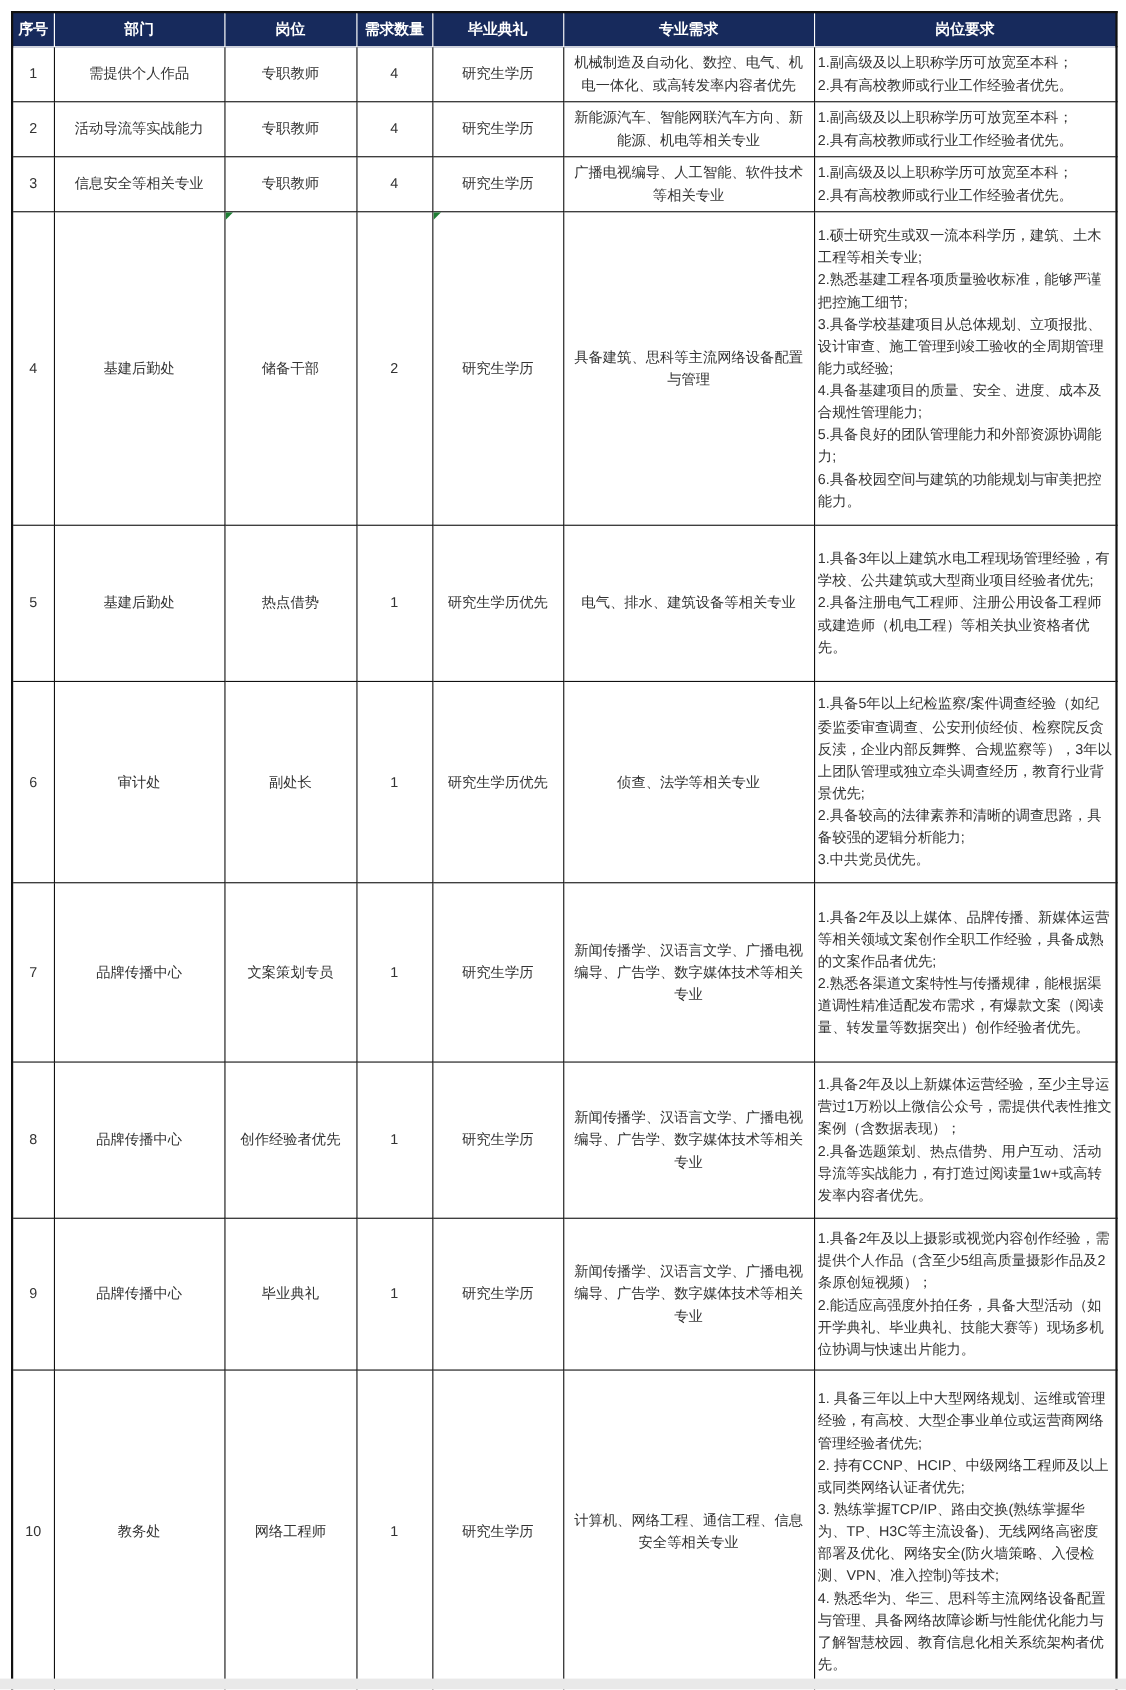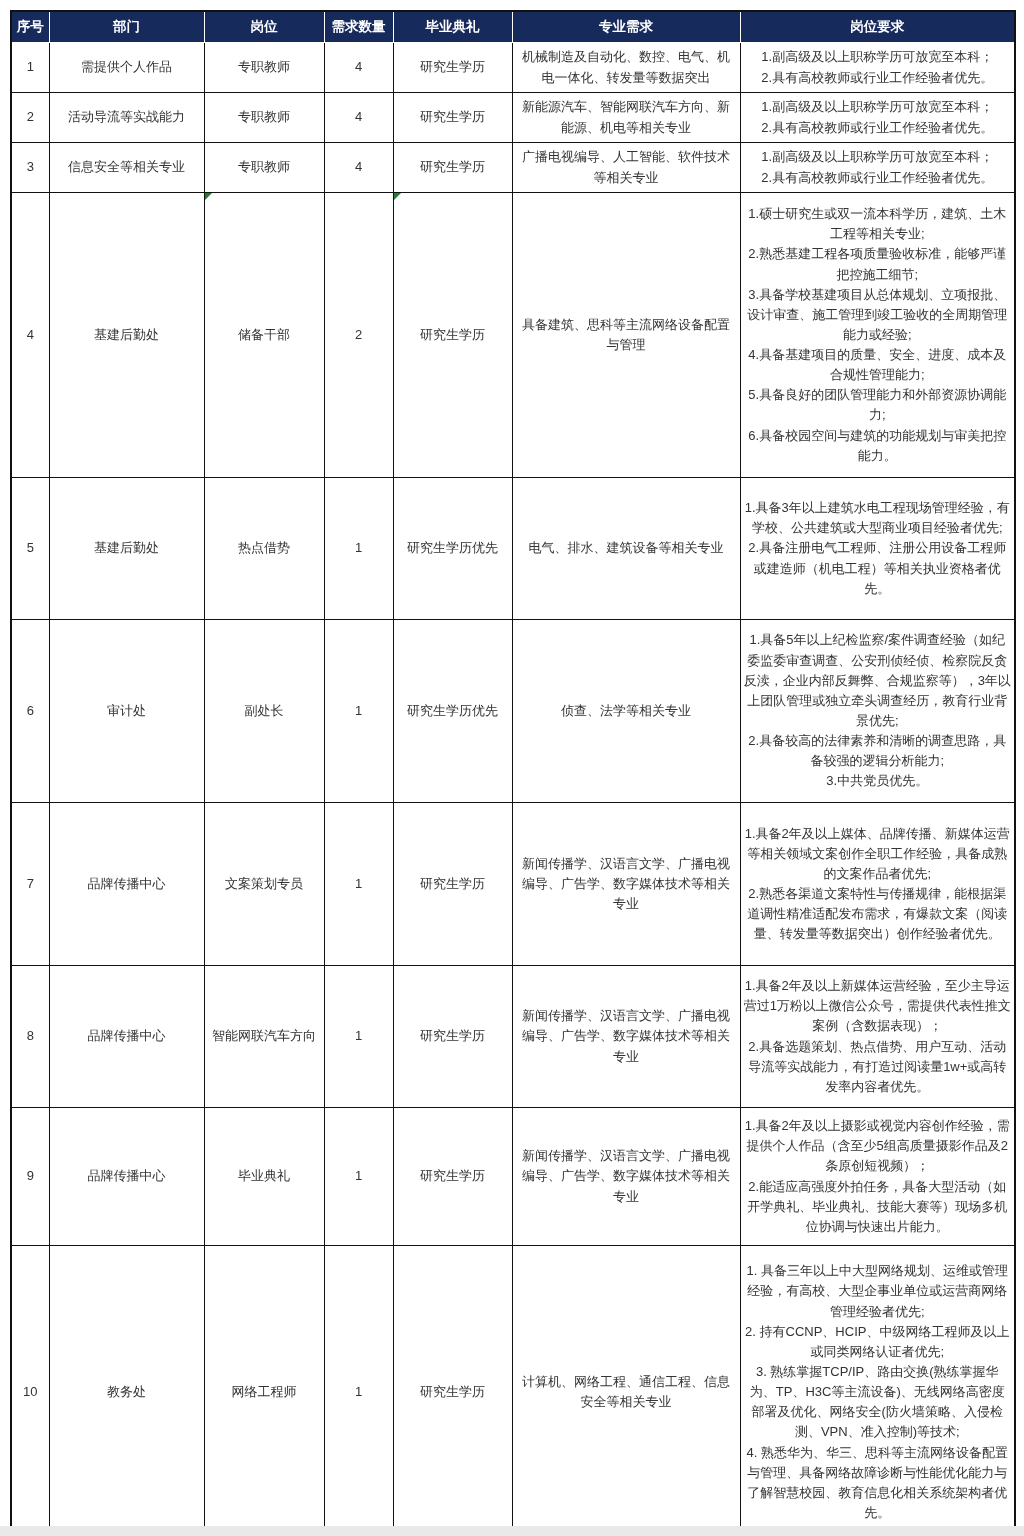--- a/index.html
+++ b/index.html
@@ -41,21 +41,21 @@
     line-height: 1.55;
     padding: 3px 4px;
     vertical-align: middle;
     text-align: center;
     white-space: pre-line;
     position: relative;
     overflow: hidden;
     word-break: break-all;
   }
   table.recruit td.col-requirements {
-    text-align: center;
+    text-align: left;
     padding: 4px 3px;
   }
   table.recruit td.col-index,
   table.recruit td.col-quantity {
     font-size: 13px;
   }
   .green-flag {
     position: absolute;
     top: 0;
     left: 0;
@@ -98,21 +98,21 @@
           <th>岗位要求</th>
         </tr>
     </thead>
     <tbody>
         <tr style="height: 50px;">
           <td class="col-index">1</td>
           <td class="col-department">需提供个人作品</td>
           <td class="col-position">专职教师</td>
           <td class="col-quantity">4</td>
           <td class="col-education">研究生学历</td>
-          <td class="col-major">机械制造及自动化、数控、电气、机电一体化、转发量等数据突出</td>
+          <td class="col-major">机械制造及自动化、数控、电气、机电一体化、或高转发率内容者优先</td>
           <td class="col-requirements">1.副高级及以上职称学历可放宽至本科；
 2.具有高校教师或行业工作经验者优先。</td>
         </tr>
         <tr style="height: 50px;">
           <td class="col-index">2</td>
           <td class="col-department">活动导流等实战能力</td>
           <td class="col-position">专职教师</td>
           <td class="col-quantity">4</td>
           <td class="col-education">研究生学历</td>
           <td class="col-major">新能源汽车、智能网联汽车方向、新能源、机电等相关专业</td>
@@ -170,21 +170,21 @@
           <td class="col-position">文案策划专员</td>
           <td class="col-quantity">1</td>
           <td class="col-education">研究生学历</td>
           <td class="col-major">新闻传播学、汉语言文学、广播电视编导、广告学、数字媒体技术等相关专业</td>
           <td class="col-requirements">1.具备2年及以上媒体、品牌传播、新媒体运营等相关领域文案创作全职工作经验，具备成熟的文案作品者优先;
 2.熟悉各渠道文案特性与传播规律，能根据渠道调性精准适配发布需求，有爆款文案（阅读量、转发量等数据突出）创作经验者优先。</td>
         </tr>
         <tr style="height: 142px;">
           <td class="col-index">8</td>
           <td class="col-department">品牌传播中心</td>
-          <td class="col-position">智能网联汽车方向</td>
+          <td class="col-position">创作经验者优先</td>
           <td class="col-quantity">1</td>
           <td class="col-education">研究生学历</td>
           <td class="col-major">新闻传播学、汉语言文学、广播电视编导、广告学、数字媒体技术等相关专业</td>
           <td class="col-requirements">1.具备2年及以上新媒体运营经验，至少主导运营过1万粉以上微信公众号，需提供代表性推文案例（含数据表现）；
 2.具备选题策划、热点借势、用户互动、活动导流等实战能力，有打造过阅读量1w+或高转发率内容者优先。</td>
         </tr>
         <tr style="height: 138px;">
           <td class="col-index">9</td>
           <td class="col-department">品牌传播中心</td>
           <td class="col-position">毕业典礼</td>

